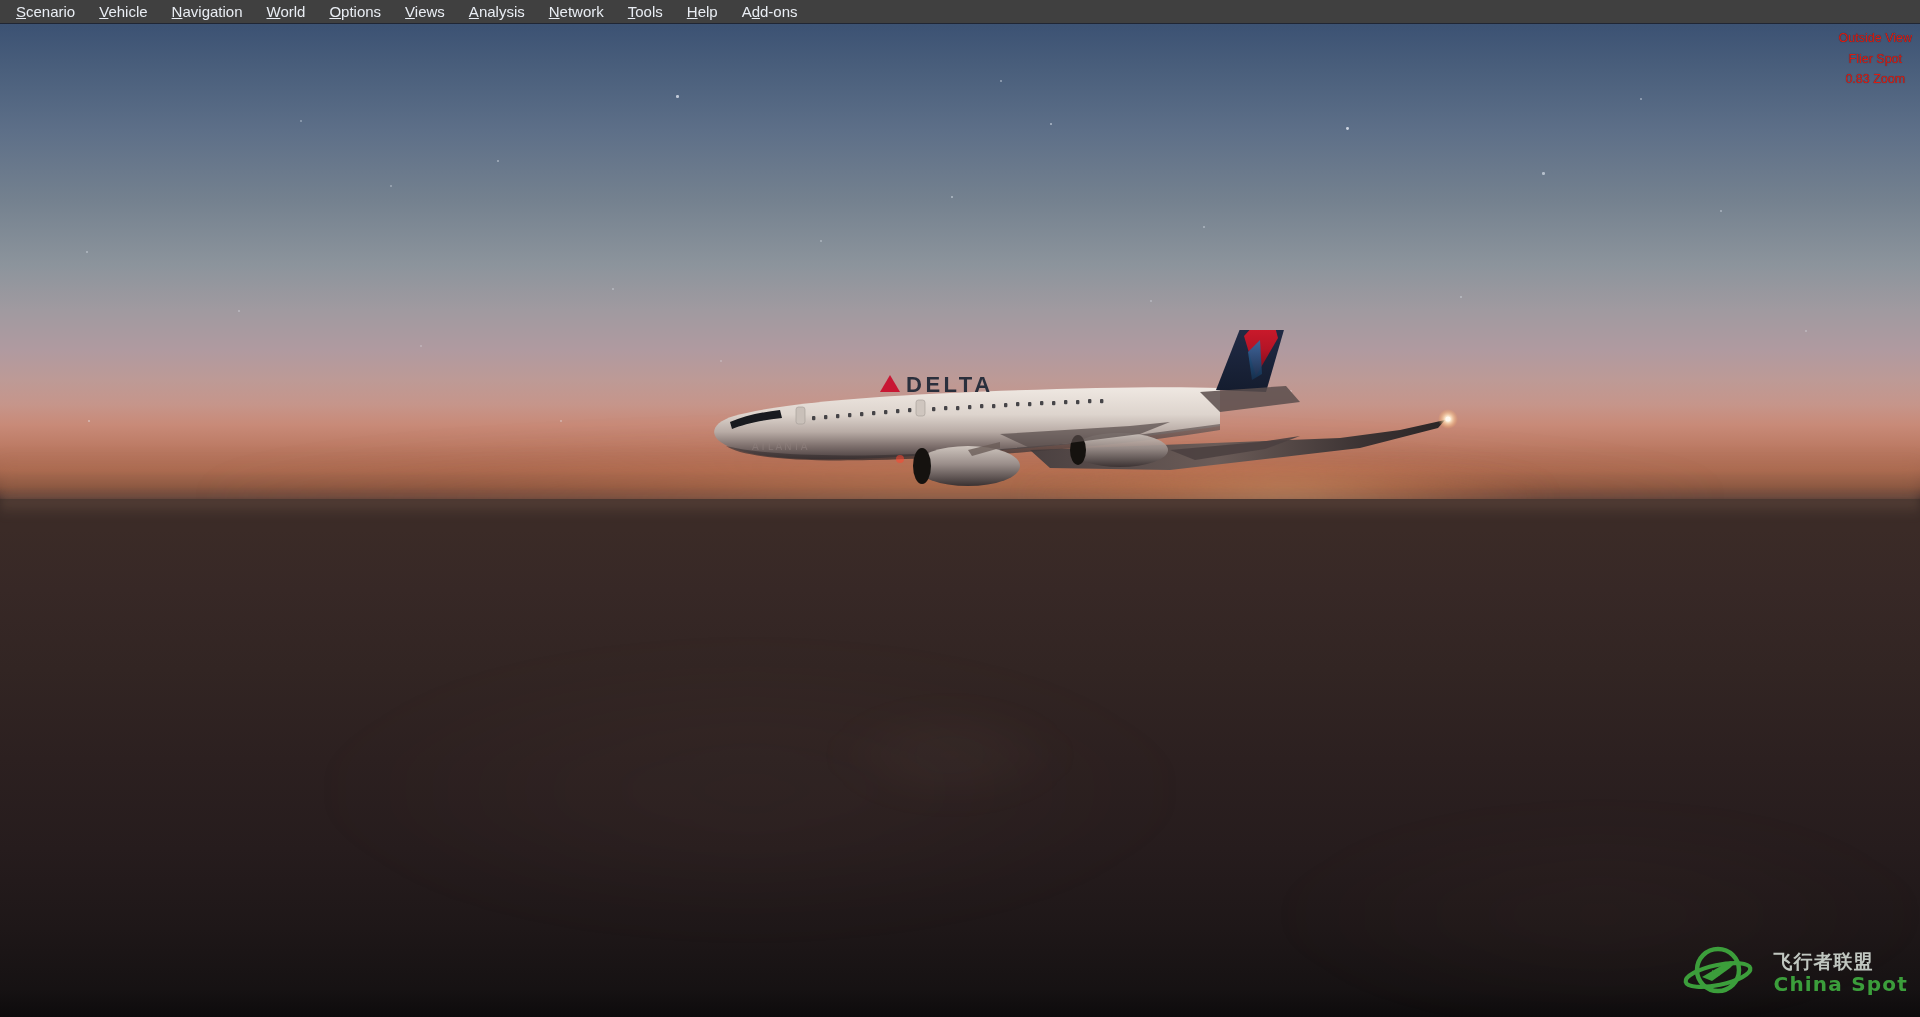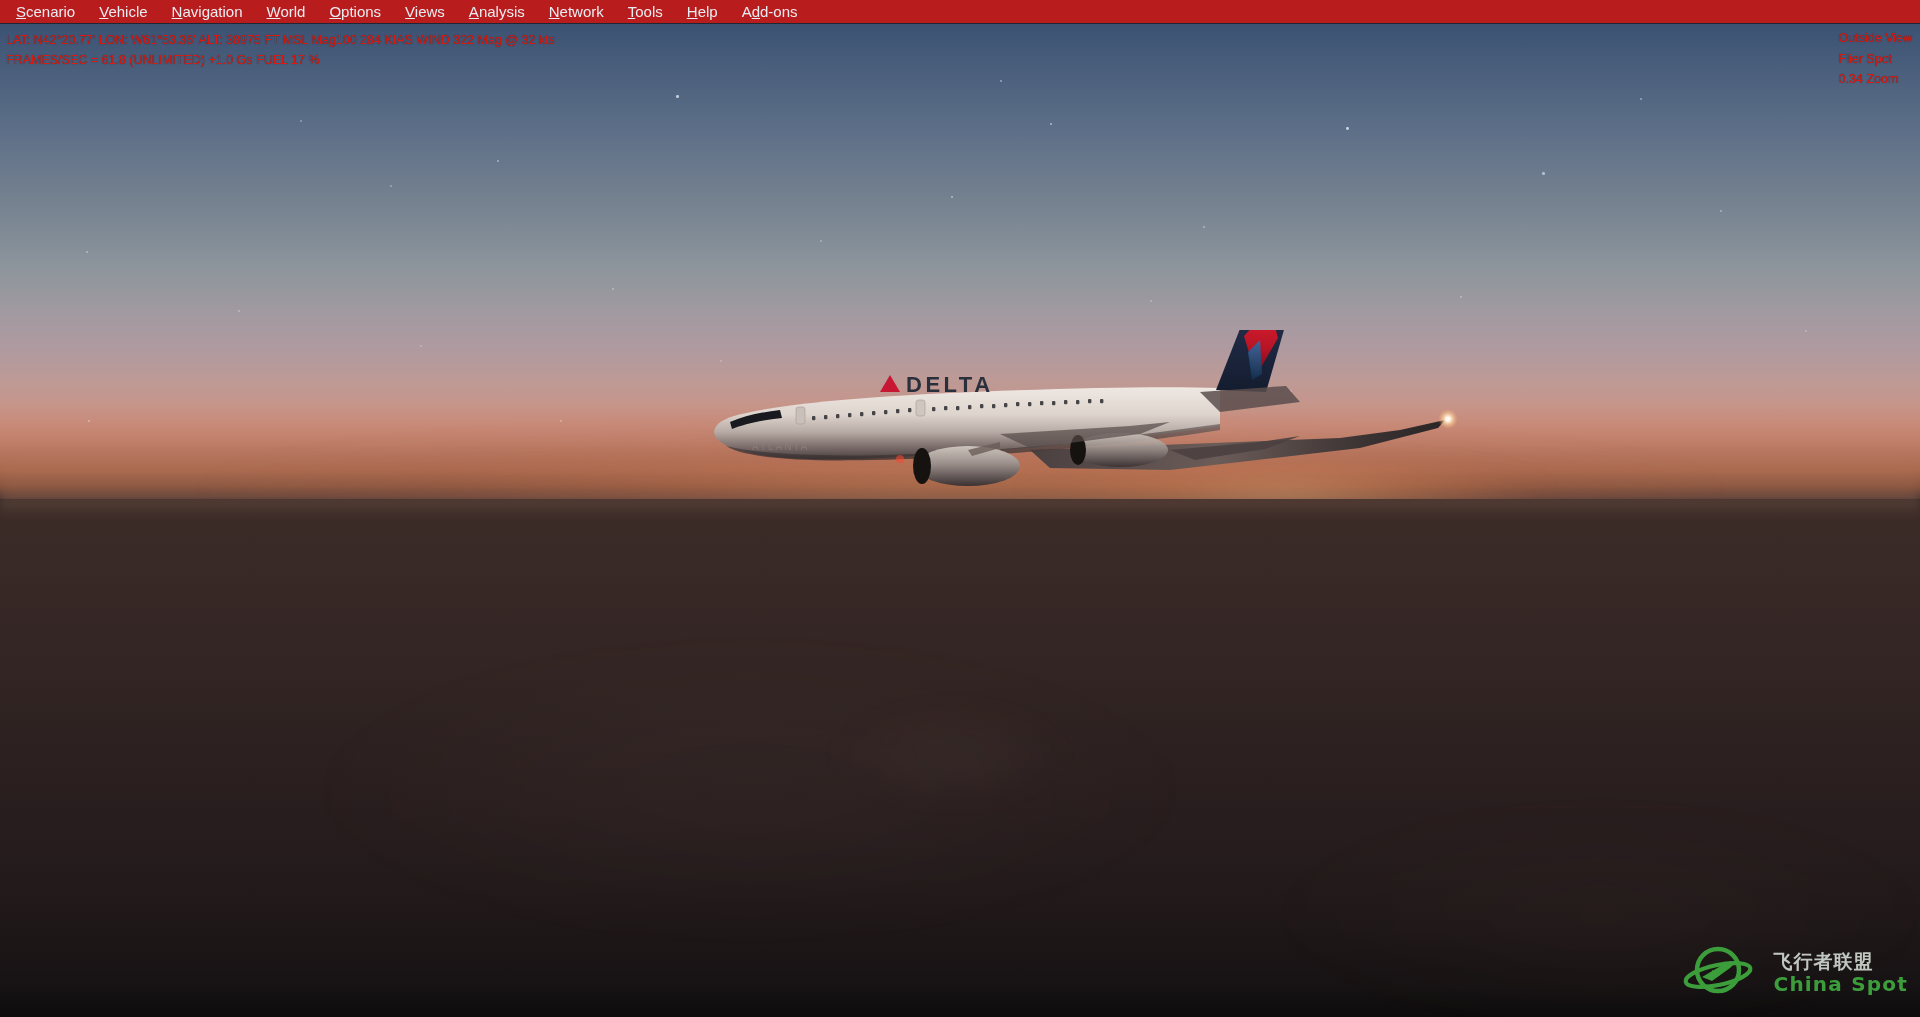--- a/index.html
+++ b/index.html
@@ -90,41 +90,41 @@
   .terrain-c {
     position:absolute; left:820px; top:700px; width:260px; height:110px;
     background:radial-gradient(ellipse at center, rgba(255,210,170,0.035) 0%, rgba(0,0,0,0) 70%);
     filter:blur(16px);
   }
   .star { position:absolute; border-radius:50%; background:#e8eef6; }
 
   
   .menubar {
     position:absolute; left:0; top:0; width:1920px; height:24px;
-    background:#b91c1c;
+    background:#404040;
     display:flex; align-items:center;
     padding-left:4px; z-index:40;
     border-bottom:1px solid #202634;
   }
   .menu-item {
     color:#e9edf3; font-size:15px; line-height:15px;
     padding:4px 12px; white-space:nowrap; cursor:default;
     font-family:"Liberation Sans", sans-serif;
   }
   .menu-item .mn { text-decoration:underline; }
 
   
   .hud { position:absolute; z-index:35; pointer-events:none; }
   .hud-left { left:6px; top:30px; }
   .hud-line {
     color:#e01b10; font-size:12.5px; line-height:20px;
     white-space:nowrap; font-family:"Liberation Sans", sans-serif;
     text-shadow:0 0 1px rgba(0,0,0,0.55);
   }
-  .hud-right { right:8px; top:28px; text-align:left; }
+  .hud-right { right:8px; top:28px; text-align:center; }
   .hud-right .hud-line { line-height:20.5px; font-size:12.5px; }
 
   
   .aircraft { position:absolute; left:700px; top:330px; width:780px; height:190px; z-index:20; }
 
   
   .watermark {
     position:absolute; right:12px; bottom:8px; z-index:45;
     display:flex; align-items:center; gap:20px;
     opacity:0.92;
@@ -315,29 +315,25 @@
       <div class="menu-item"><span class="mn">W</span>orld</div>
       <div class="menu-item"><span class="mn">O</span>ptions</div>
       <div class="menu-item"><span class="mn">V</span>iews</div>
       <div class="menu-item"><span class="mn">A</span>nalysis</div>
       <div class="menu-item"><span class="mn">N</span>etwork</div>
       <div class="menu-item"><span class="mn">T</span>ools</div>
       <div class="menu-item"><span class="mn">H</span>elp</div>
       <div class="menu-item">A<span class="mn">d</span>d-ons</div>
     </div>
 
-  <div class="hud hud-left">
-    <div class="hud-line">LAT: N42°20.77'  LON: W61°53.36'  ALT: 38975 FT  MSL    Mag100  284 KIAS  WIND 322 Mag @ 32 kts</div>
-    <div class="hud-line">FRAMES/SEC = 61.8   (UNLIMITED)   +1.0 Gs   FUEL 17 %</div>
-  </div>
 
   <div class="hud hud-right">
     <div class="hud-line">Outside View</div>
     <div class="hud-line">Flier Spot</div>
-    <div class="hud-line">0.34 Zoom</div>
+    <div class="hud-line">0.83 Zoom</div>
   </div>
 
   <div class="watermark">
     <div class="wm-logo">
       <svg width="72" height="72" viewBox="0 0 72 72" xmlns="http://www.w3.org/2000/svg">
         <circle cx="36" cy="33" r="21" fill="none" stroke="#3faa3f" stroke-width="4.5"></circle>
         <ellipse cx="36" cy="38" rx="33" ry="10" fill="none" stroke="#3faa3f" stroke-width="4.2" transform="rotate(-12 36 38)"></ellipse>
         <path d="M20 40 L44 26 L49 24 L52 27 L48 31 L30 44 Z" fill="#3faa3f"></path>
         <path d="M30 33 L38 38 L30 42 Z" fill="#3faa3f"></path>
       </svg>

